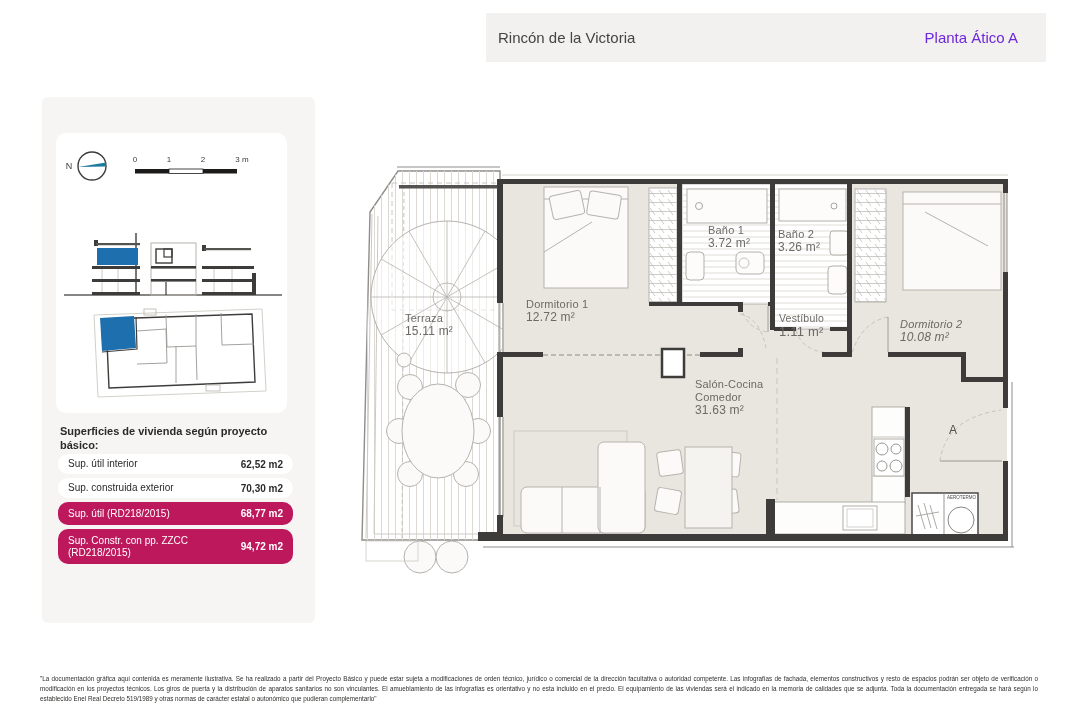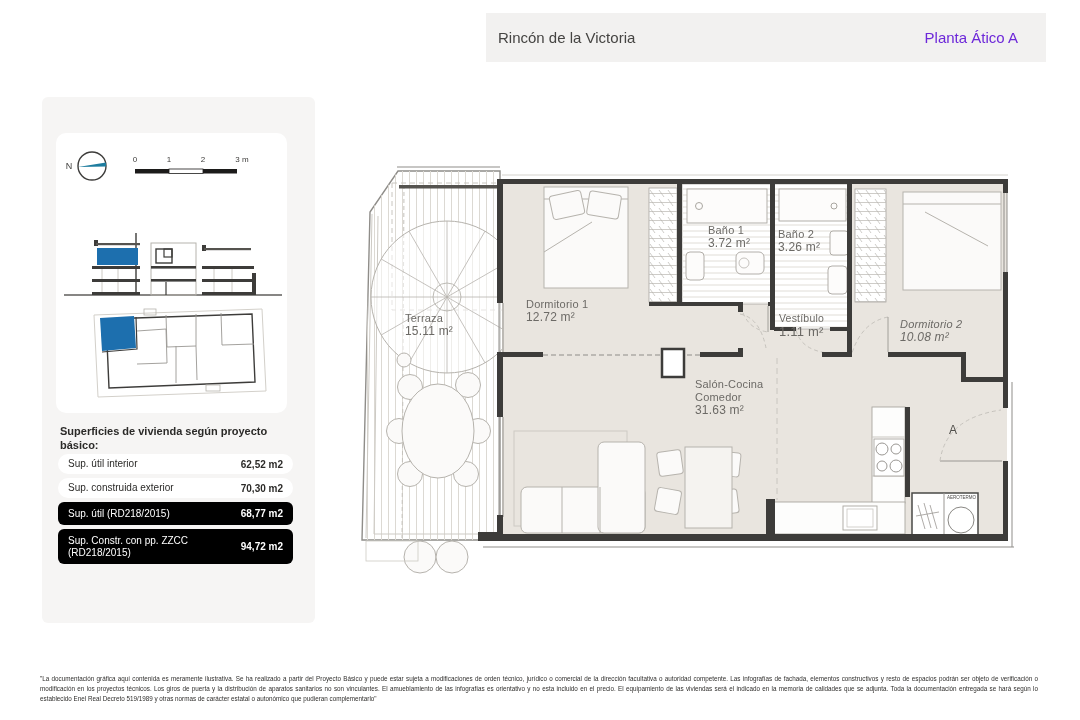--- a/index.html
+++ b/index.html
@@ -17,21 +17,21 @@
   .legend-card{position:absolute;left:14px;top:36px;width:231px;height:280px;
                background:#ffffff;border-radius:10px;}
   .surf-heading{position:absolute;left:18px;top:327px;width:215px;font-size:11px;
                 font-weight:700;color:#2b2a28;line-height:1.3;}
   .rows{position:absolute;left:16px;top:357px;width:235px;}
   .srow{height:20px;background:#ffffff;border-radius:10px;margin-bottom:4px;
         display:flex;align-items:center;justify-content:space-between;
         padding:0 10px;box-sizing:border-box;font-size:10px;color:#2c2b29;}
   .srow .slabel{font-weight:400;max-width:155px;line-height:1.15;}
   .srow .svalue{font-weight:700;}
-  .srow.dark{background:#000000;color:#ffffff;height:23px;border-radius:6px;}
+  .srow.dark{background:#be185d;color:#ffffff;height:23px;}
   .srow.dark.tall{height:35px;}
   
   .plan{position:absolute;left:340px;top:150px;width:690px;height:430px;}
   .plan svg{position:absolute;left:0;top:0;}
   .rlabel{position:absolute;font-size:11px;color:#6c6a66;line-height:13px;letter-spacing:.2px;}
   .rlabel .area{font-size:12px;}
   .door-letter{position:absolute;font-size:12px;color:#514f4b;}
   .tiny-label{position:absolute;font-size:4.5px;color:#4a4947;letter-spacing:0;}
   
   .disclaimer{position:absolute;left:40px;top:674px;width:998px;font-size:6.3px;

